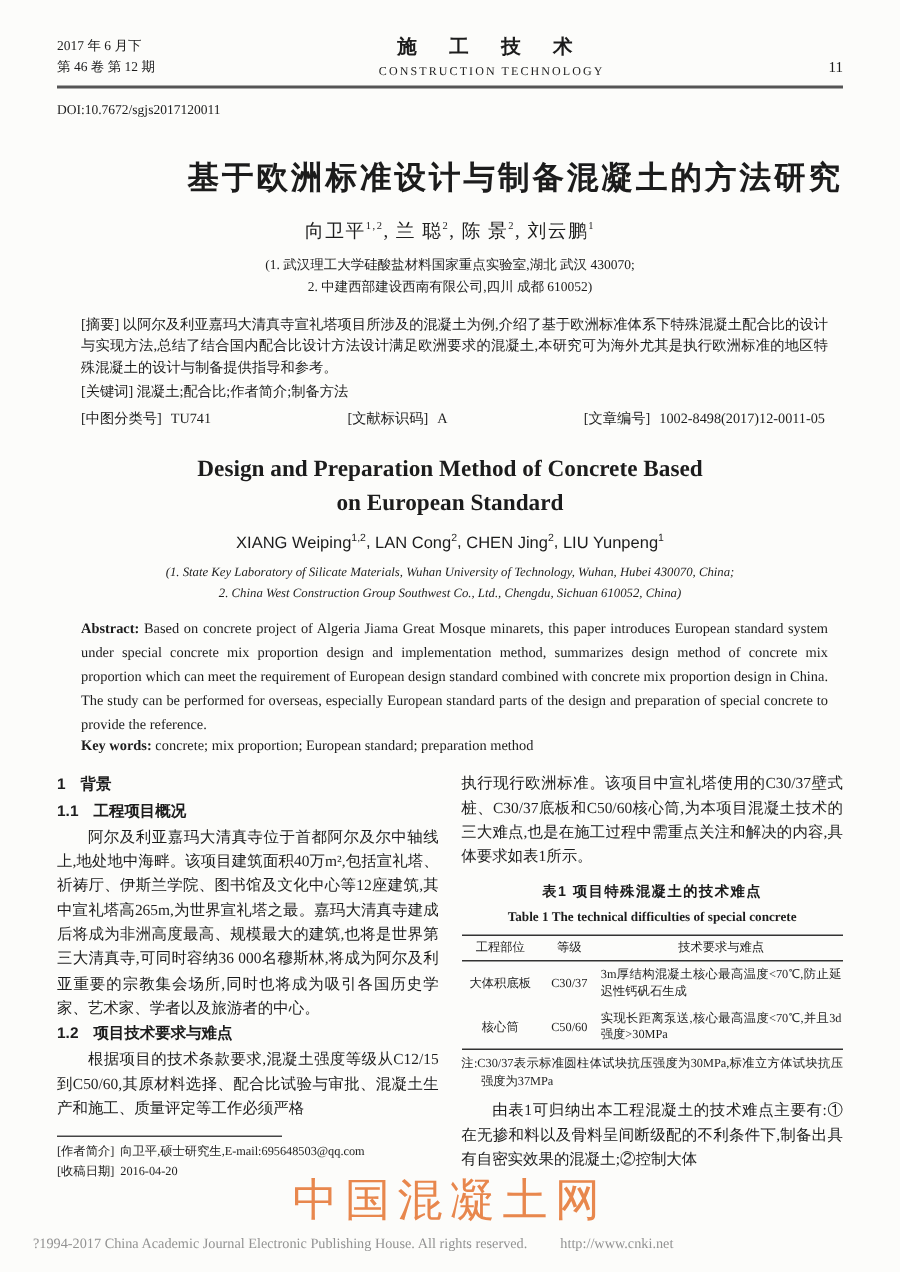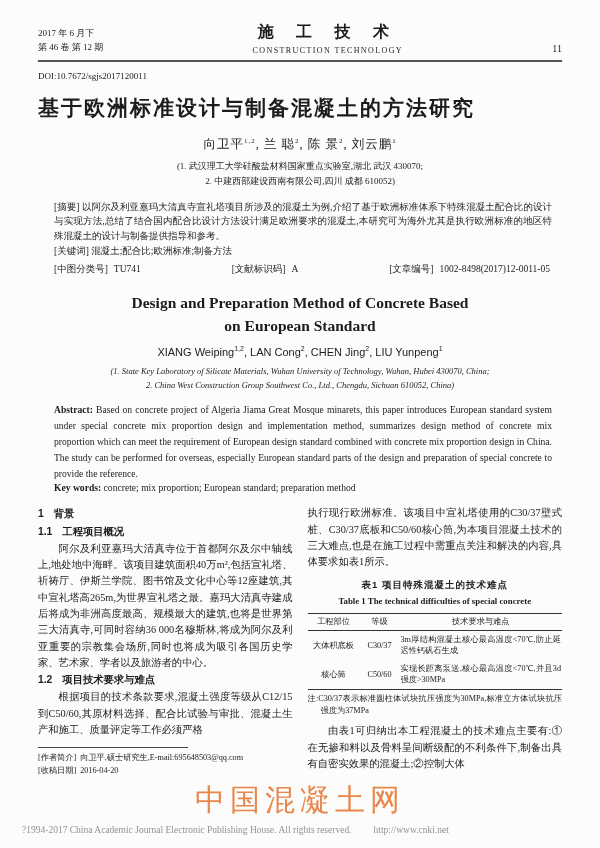--- a/index.html
+++ b/index.html
@@ -8,27 +8,27 @@
     background:#fcfcfa;color:#1c1c1c;overflow:hidden;
     font-family:"Liberation Serif",serif;
   }
   .content{padding:22px 38px 0 38px;}
 
   
   .journal-header{display:flex;justify-content:space-between;align-items:flex-end;
     padding-bottom:5px;border-bottom:2.5px solid #555;}
   .hdr-left{font-size:9px;line-height:1.55;white-space:nowrap;}
   .hdr-center{text-align:center;flex:1;}
-  .hdr-journal-cn{font-size:16px;font-weight:bold;letter-spacing:9px;font-family:"Liberation Sans",sans-serif;}
+  .hdr-journal-cn{font-size:13px;font-weight:bold;letter-spacing:9px;font-family:"Liberation Sans",sans-serif;}
   .hdr-journal-en{font-size:8px;letter-spacing:1.4px;margin-top:3px;}
   .hdr-page{font-size:10px;padding-bottom:1px;}
   .doi-line{font-size:9px;margin-top:9px;}
 
   
-  .title-cn{text-align:left;font-size:21px;font-weight:bold;letter-spacing:2px;margin-top:13px;
+  .title-cn{text-align:right;font-size:21px;font-weight:bold;letter-spacing:2px;margin-top:26px;
     font-family:"Liberation Sans",sans-serif;}
   .authors-cn{text-align:center;font-size:12.5px;margin-top:14px;letter-spacing:1px;}
   .authors-cn sup,.authors-en sup{font-size:7px;}
   .affil-cn{text-align:center;font-size:9px;line-height:1.65;margin-top:6px;}
 
   .abstract-cn{margin:11px 10px 0 16px;font-size:9.5px;line-height:1.55;text-align:justify;}
   .kw-cn{margin:1px 10px 0 16px;font-size:9.5px;}
   .meta-row{display:flex;justify-content:space-between;margin:5px 12px 0 16px;font-size:9.5px;text-align:center;}
   .meta-item .lbl{margin-right:6px;}
 
@@ -99,21 +99,21 @@
       <div>(1. 武汉理工大学硅酸盐材料国家重点实验室,湖北  武汉  430070;</div>
       <div>2. 中建西部建设西南有限公司,四川  成都  610052)</div>
     </div>
 
     <div class="abstract-cn">
       <span class="lbl">[摘要]</span>
       <span>以阿尔及利亚嘉玛大清真寺宣礼塔项目所涉及的混凝土为例,介绍了基于欧洲标准体系下特殊混凝土配合比的设计与实现方法,总结了结合国内配合比设计方法设计满足欧洲要求的混凝土,本研究可为海外尤其是执行欧洲标准的地区特殊混凝土的设计与制备提供指导和参考。</span>
     </div>
     <div class="kw-cn">
       <span class="lbl">[关键词]</span>
-      <span>混凝土;配合比;欧洲标准;制备方法</span>
+      <span>混凝土;配合比;作者简介;制备方法</span>
     </div>
     <div class="meta-row">
       <span class="meta-item"><span class="lbl">[中图分类号]</span><span>TU741</span></span>
       <span class="meta-item"><span class="lbl">[文献标识码]</span><span>A</span></span>
       <span class="meta-item"><span class="lbl">[文章编号]</span><span>1002-8498(2017)12-0011-05</span></span>
     </div>
 
     <div class="title-en">
       <div>Design and Preparation Method of Concrete Based</div>
       <div>on European Standard</div>

